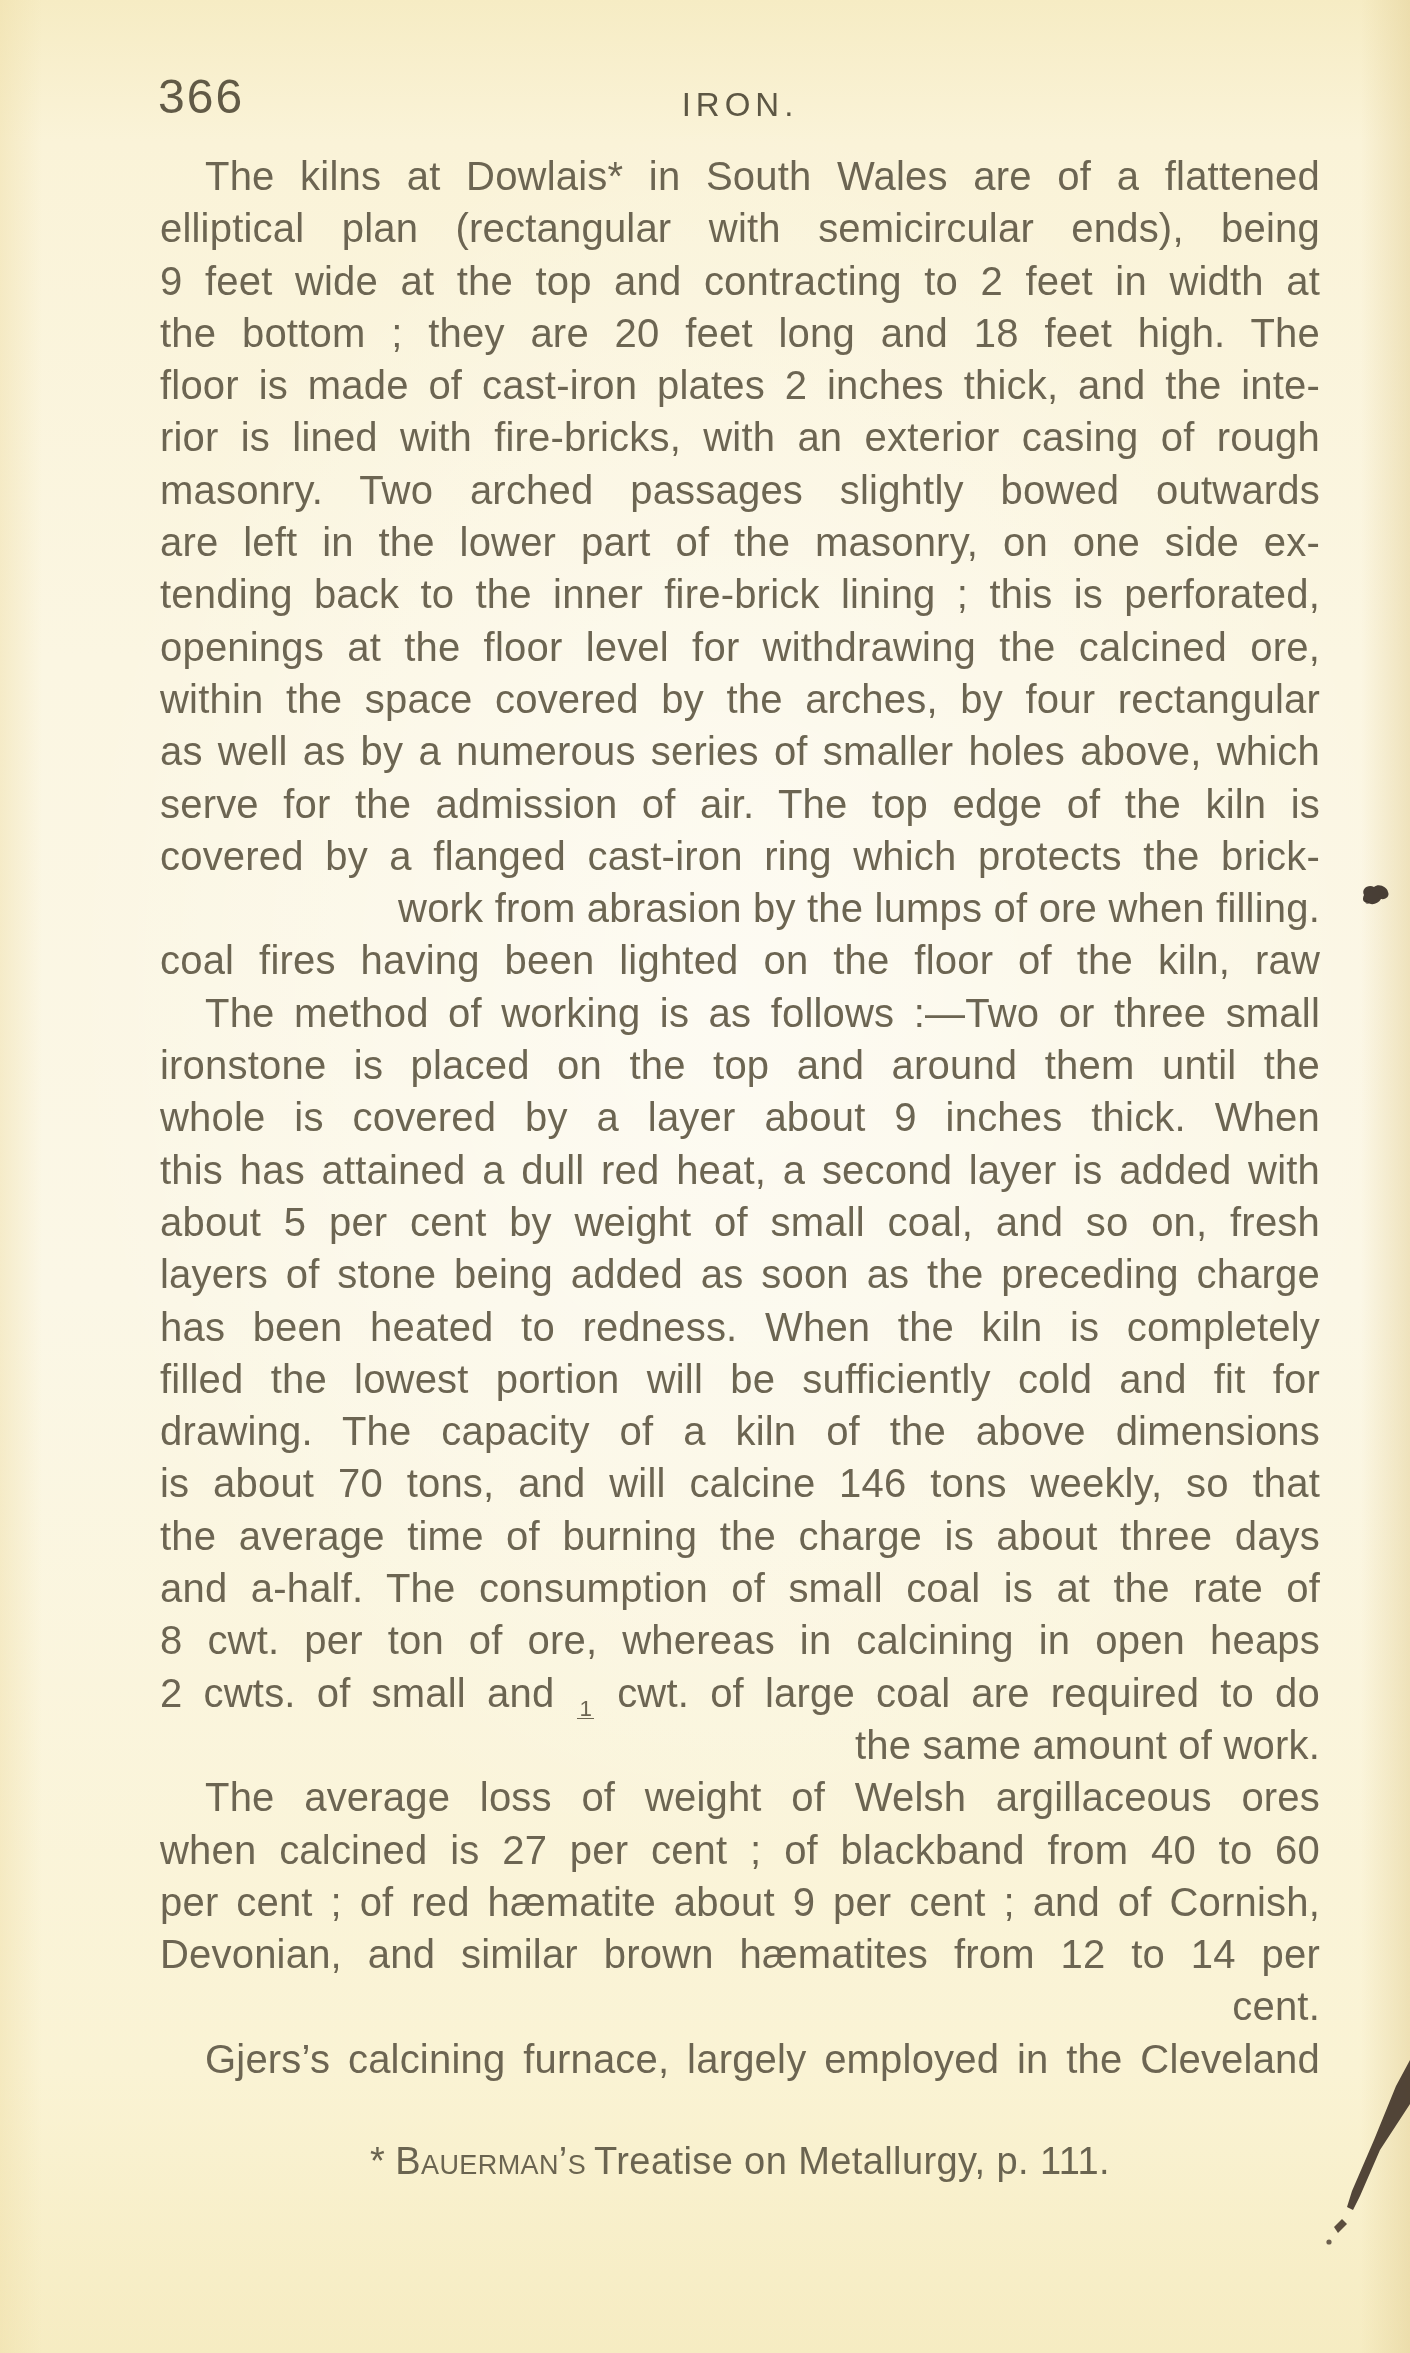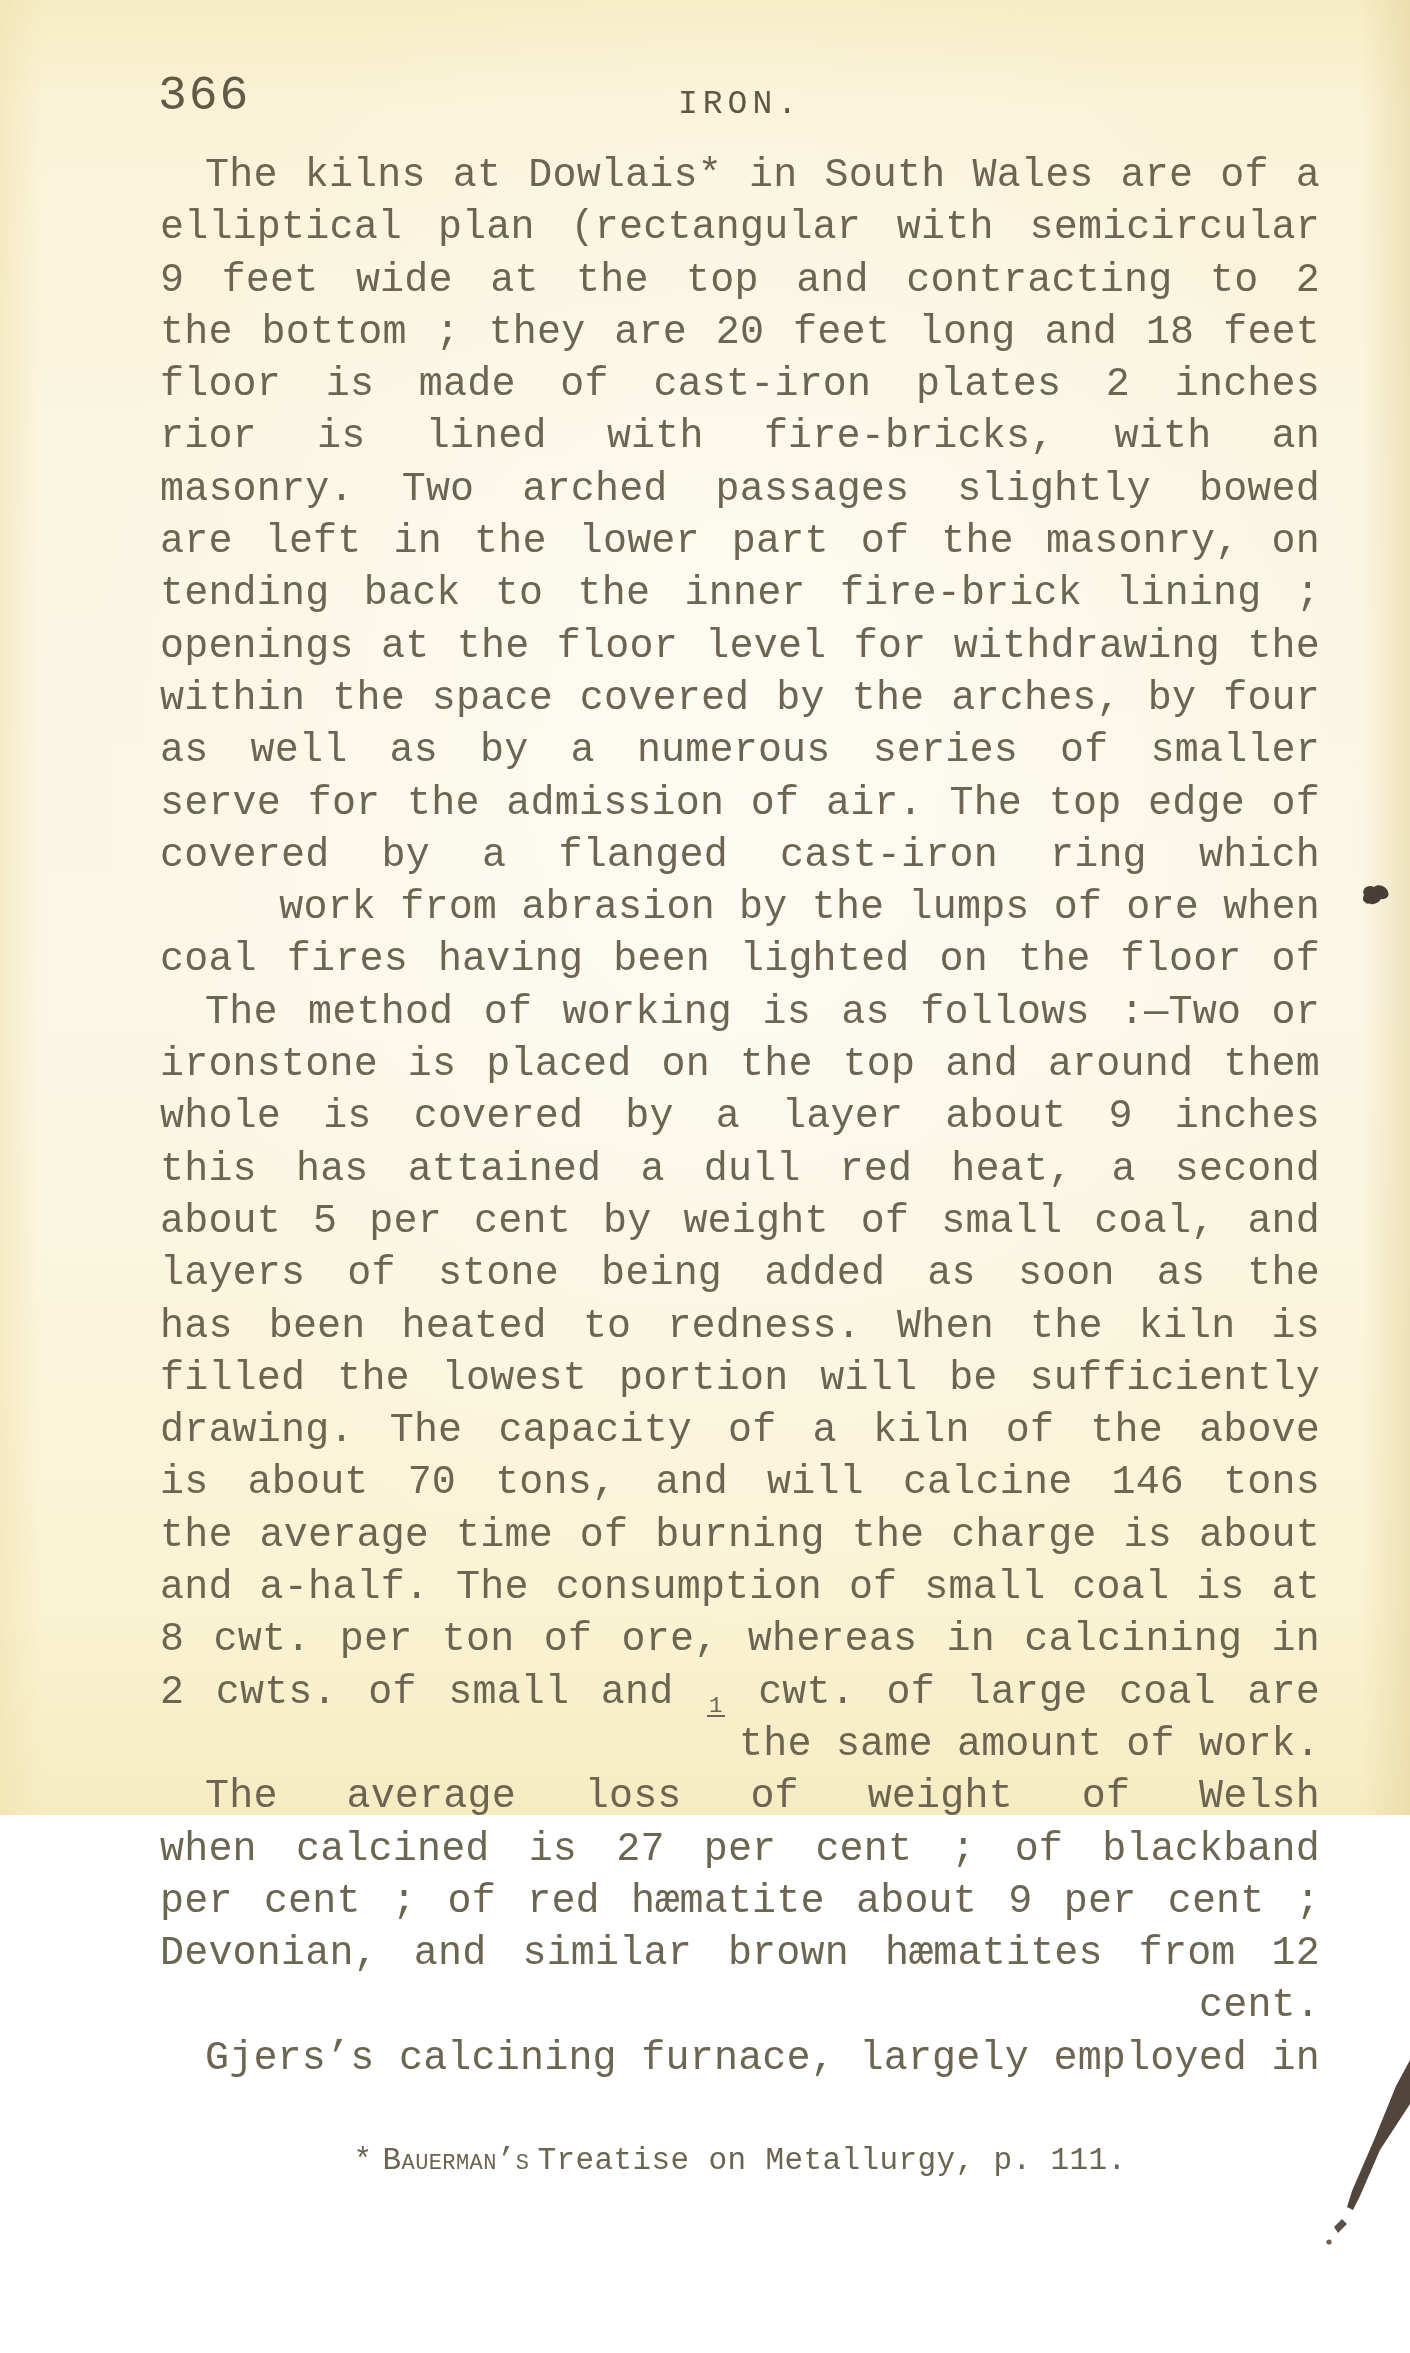--- a/index.html
+++ b/index.html
@@ -1,22 +1,22 @@
 <!DOCTYPE html>
 <html><head>
 <meta charset="utf-8">
 <style>
   html, body { margin: 0; padding: 0; }
   body { width: 1410px; height: 2353px; overflow: hidden; }
 
   .page {
     position: relative;
     width: 1410px;
-    height: 1815px;
-    font-family: Liberation Mono, monospace;
+    height: 2353px;
+    font-family: Liberation Sans, sans-serif;
     color: #6c6552;
     background:
       radial-gradient(ellipse 950px 1250px at 52% 42%, rgba(255,255,255,0.55), rgba(255,255,255,0) 70%),
       linear-gradient(90deg, rgba(238,221,166,0.45) 0%, rgba(238,221,166,0) 3%, rgba(238,221,166,0) 96.5%, rgba(226,206,148,0.5) 100%),
       linear-gradient(180deg, #f6ecc4 0%, #faf3d8 6%, #fbf6e2 28%, #fbf7e6 55%, #faf3d4 88%, #f6ecc2 100%);
   }
 
   .pageno {
     position: absolute;
     left: 158px;
@@ -69,21 +69,21 @@
   }
   .vfrac span { display: block; }
   .vfrac span:first-child { border-bottom: 2px solid currentColor; padding: 0 2px; }
 
   .footnote {
     position: absolute;
     left: 160px;
     top: 2141px;
     width: 1160px;
     text-align: center;
-    font-size: 31px;
+    font-size: 38px;
     line-height: 40px;
     color: #6a6450;
     letter-spacing: 0.4px;
   }
   .footnote .marker { margin-right: 10px; }
   .footnote .sc { font-variant: small-caps; margin-right: 8px; }
 
   .artifact { position: absolute; }
 </style>
 </head>

